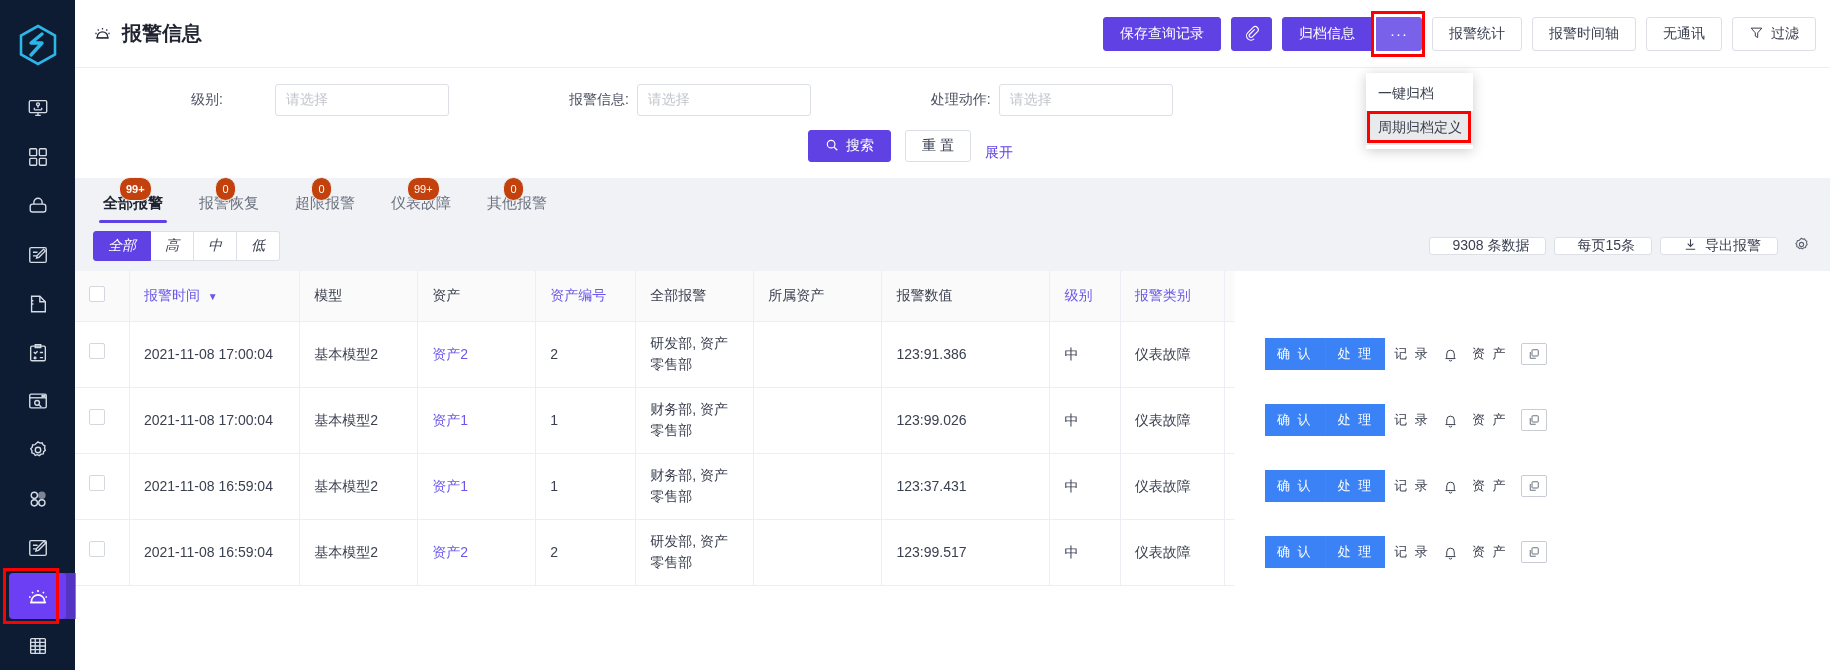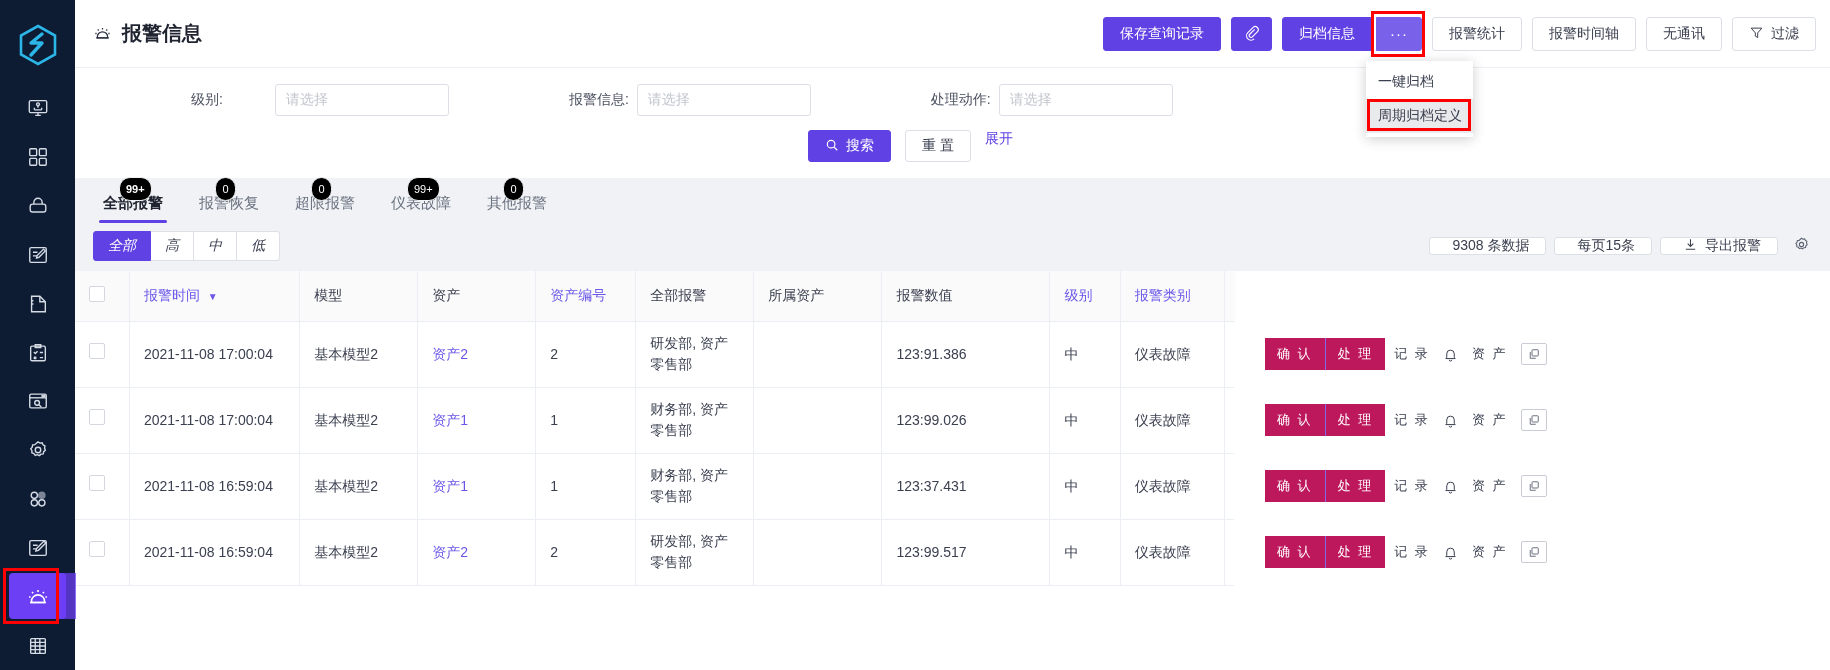--- a/index.html
+++ b/index.html
@@ -61,21 +61,21 @@
   .btn.more{
     background:#7a61ea; border-color:#7a61ea; color:#fff; padding:0 13px; letter-spacing:1px;
     font-size:15px; position:relative;
   }
   .more-wrap{ position:relative; }
   .more-hl{
     position:absolute; left:-5px; top:-6px; width:54px; height:46px;
     border:3px solid #ff0000; pointer-events:none; z-index:40;
   }
   .dropdown{
-    position:absolute; top:44px; left:-10px; width:107px; background:#fff;
+    position:absolute; top:56px; left:-10px; width:107px; background:#fff;
     box-shadow:0 2px 12px rgba(0,0,0,.2); z-index:35; padding:4px 0;
   }
   .dd-item{ height:34px; display:flex; align-items:center; padding:0 12px; font-size:14px; color:#3b4050; cursor:pointer; white-space:nowrap;}
   .dd-item.hl-wrap{ position:relative; }
   .dd-hl{
     position:absolute; left:1px; top:0px; width:104px; height:32px;
     border:3px solid #ff0000; pointer-events:none; z-index:3;
   }
   .dd-item.selected{ background:#e9eaec; }
 
@@ -83,36 +83,36 @@
   .filter-panel{ background:#fff; margin:0; padding:16px 0 0 0; }
   .f-row{ display:flex; align-items:center; padding:0 0 0 0; }
   .f-field{ display:flex; align-items:center; }
   .f-label{ color:#4b5160; font-size:14px; white-space:nowrap; }
   .f-ctl{
     height:32px; border:1px solid #dcdfe6; border-radius:3px; background:#fff;
     display:flex; align-items:center; padding:0 10px; color:#c3c6cd; font-size:14px; gap:8px;
   }
   .f-ctl .sep{ color:#c3c6cd; }
   .f-ctl .cal{ margin-left:auto; color:#c3c6cd; display:flex;}
-  .f-actions{ display:flex; align-items:flex-start; gap:14px; padding:14px 0 16px 0; }
+  .f-actions{ display:flex; align-items:flex-end; gap:14px; padding:14px 0 16px 0; }
   .link-btn{ color:#6042e4; font-size:14px; cursor:pointer; }
 
   
   .tabs-bar{ background:#f0f2f5; padding:0; }
   .tabs{ display:flex; align-items:flex-end; gap:0; padding-left:10px; }
   .tab{
     position:relative; padding:16px 18px 10px 18px; font-size:15px; color:#6b7280; cursor:pointer; white-space:nowrap;
   }
   .tab.active{ color:#1f2430; font-weight:600; }
   .tab.active::after{
     content:""; position:absolute; left:14px; right:14px; bottom:0; height:3px; background:#6042e4; border-radius:2px;
   }
   .badge{
     position:absolute; top:-1px; left:50%; transform:translateX(-14px);
-    min-width:21px; height:24px; border-radius:11px; background:#000000; color:#fff;
+    min-width:21px; height:24px; border-radius:11px; background:#c2410c; color:#fff;
     font-size:11px; display:flex; align-items:center; justify-content:center; padding:0 6px;
     border:1.5px solid #f0f2f5;
   }
 
   
   .subtoolbar{
     background:#f0f2f5; display:flex; align-items:center; padding:8px 14px 10px 18px;
   }
   .seg{ display:flex;font-style:italic; }
   .seg-btn{
@@ -155,21 +155,21 @@
   .col-level{ width:62px; }
   .col-type{ width:92px; }
   .col-conf{ width:86px; }
   .col-desc{ width:96px; }
   .col-ops{ width:320px; }
 
   
   .ops-cell{ border-right:none; }
   .ops{ display:flex; align-items:center; gap:0; }
   .op-primary{
-    height:26px; padding:16px 12px; background:#be185d; color:#fff; font-size:13px;
+    height:26px; padding:16px 12px; background:#3b82f6; color:#fff; font-size:13px;
     display:flex; align-items:center; justify-content:center; cursor:pointer; letter-spacing:2px;
   }
   .op-primary + .op-primary{ border-left:1px solid #7f68ea; }
   .op-plain{
     height:26px; padding:0 9px; color:#3b4050; font-size:13px; display:flex; align-items:center; cursor:pointer; letter-spacing:2px;
   }
   .op-ico{ height:26px; width:24px; display:flex; align-items:center; justify-content:center; color:#3b4050; cursor:pointer; }
   .op-box{
     height:22px; width:26px; border:1px solid #c9ccd4; border-radius:2px;
     display:flex; align-items:center; justify-content:center; color:#5b6170; cursor:pointer; margin-left:4px;

